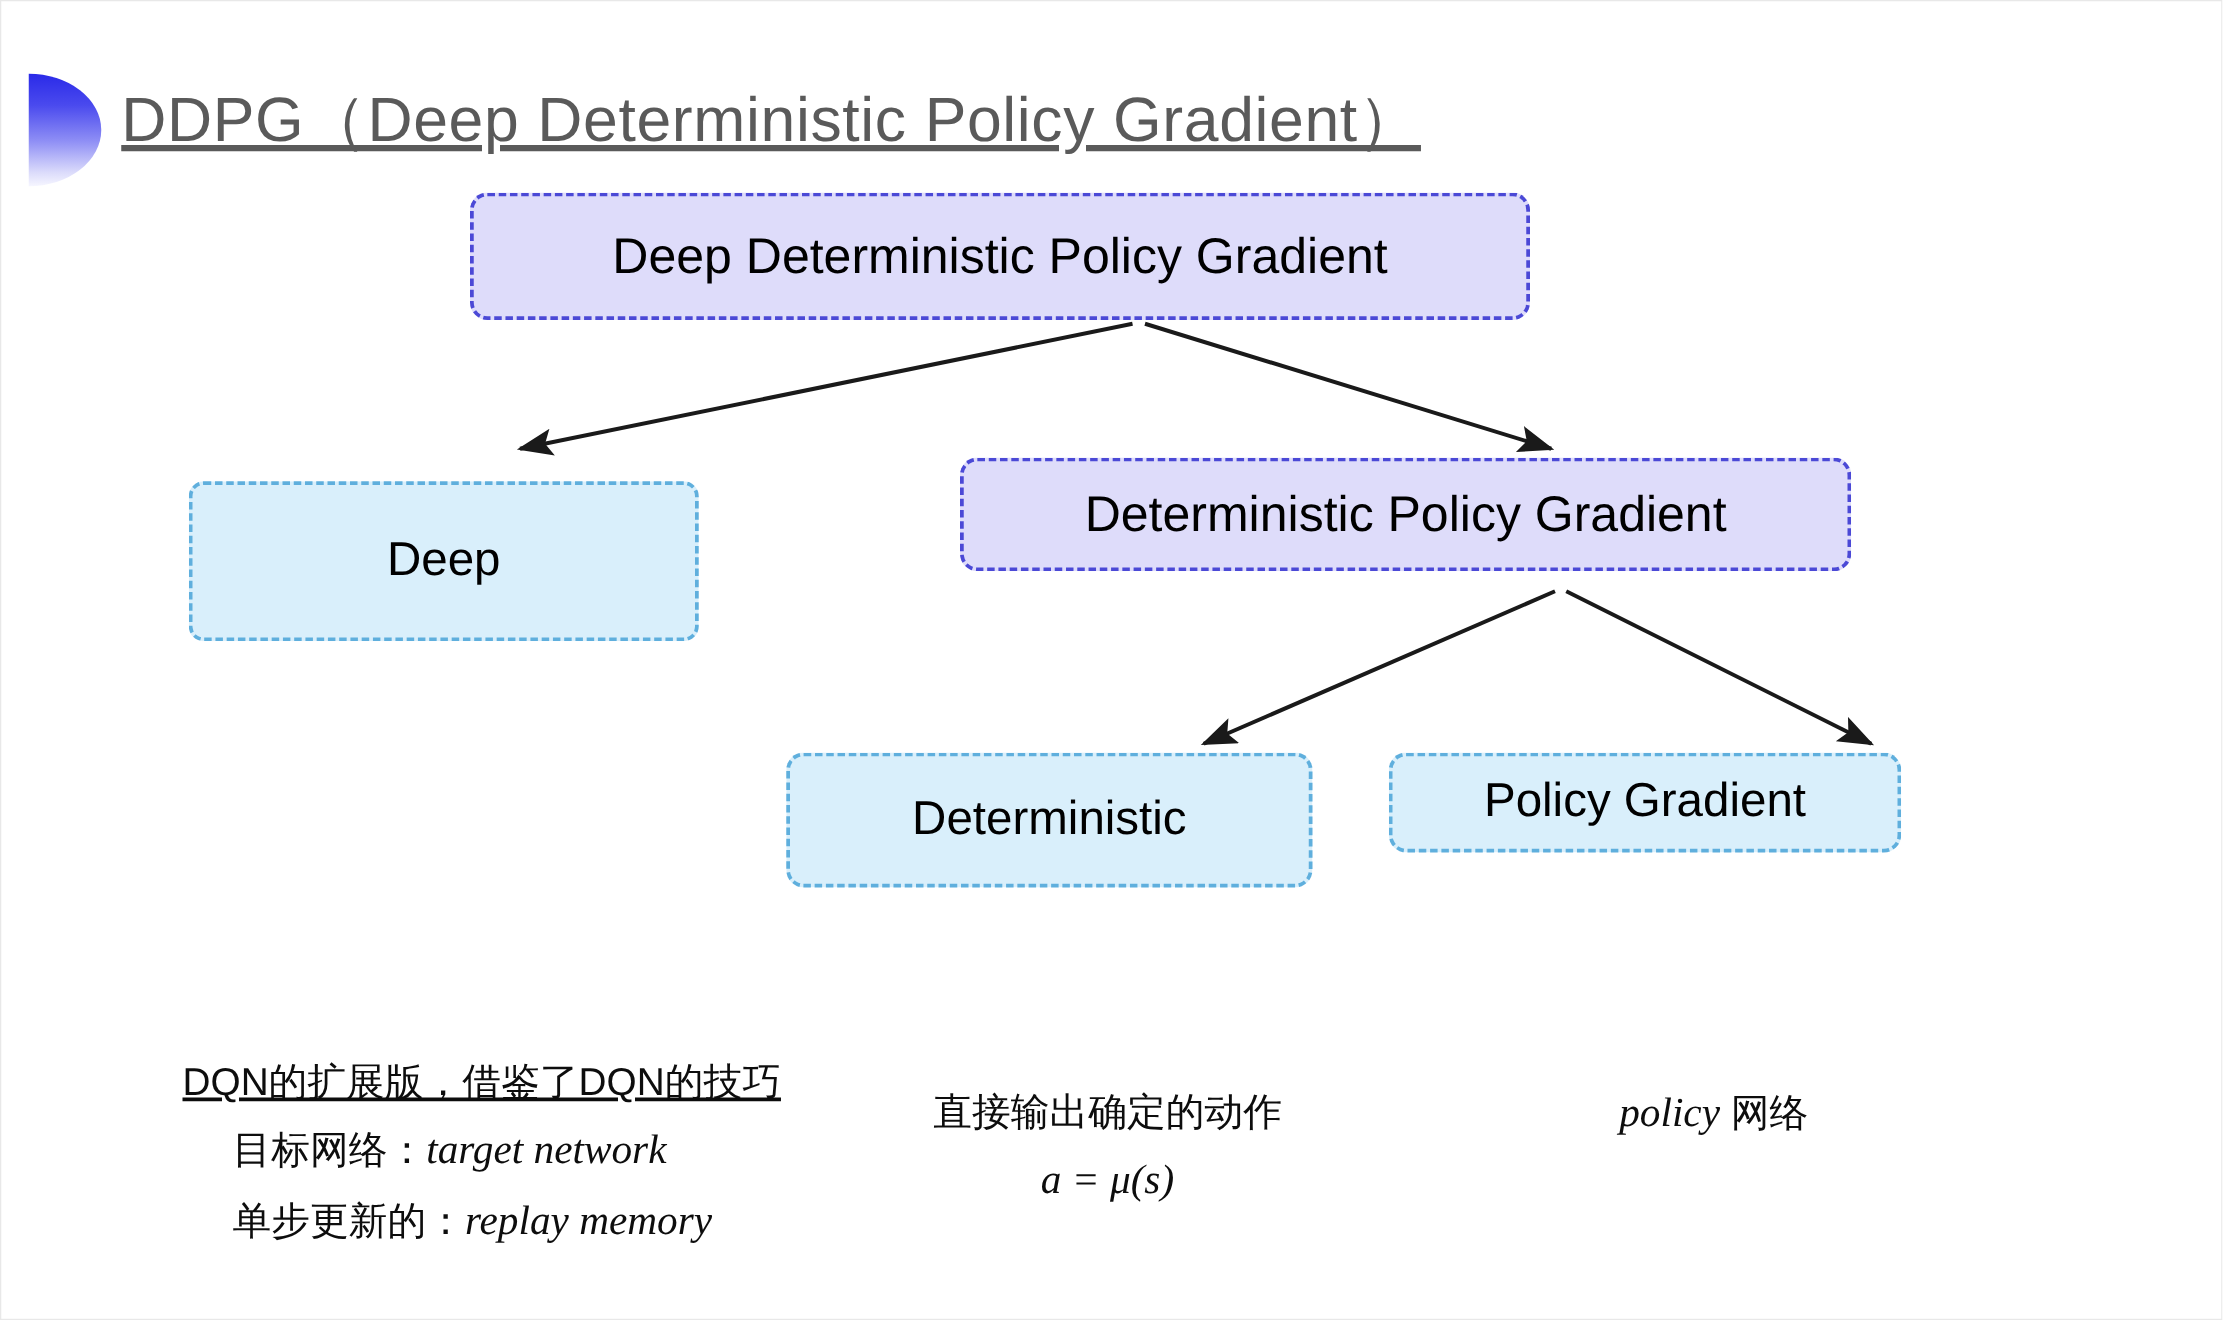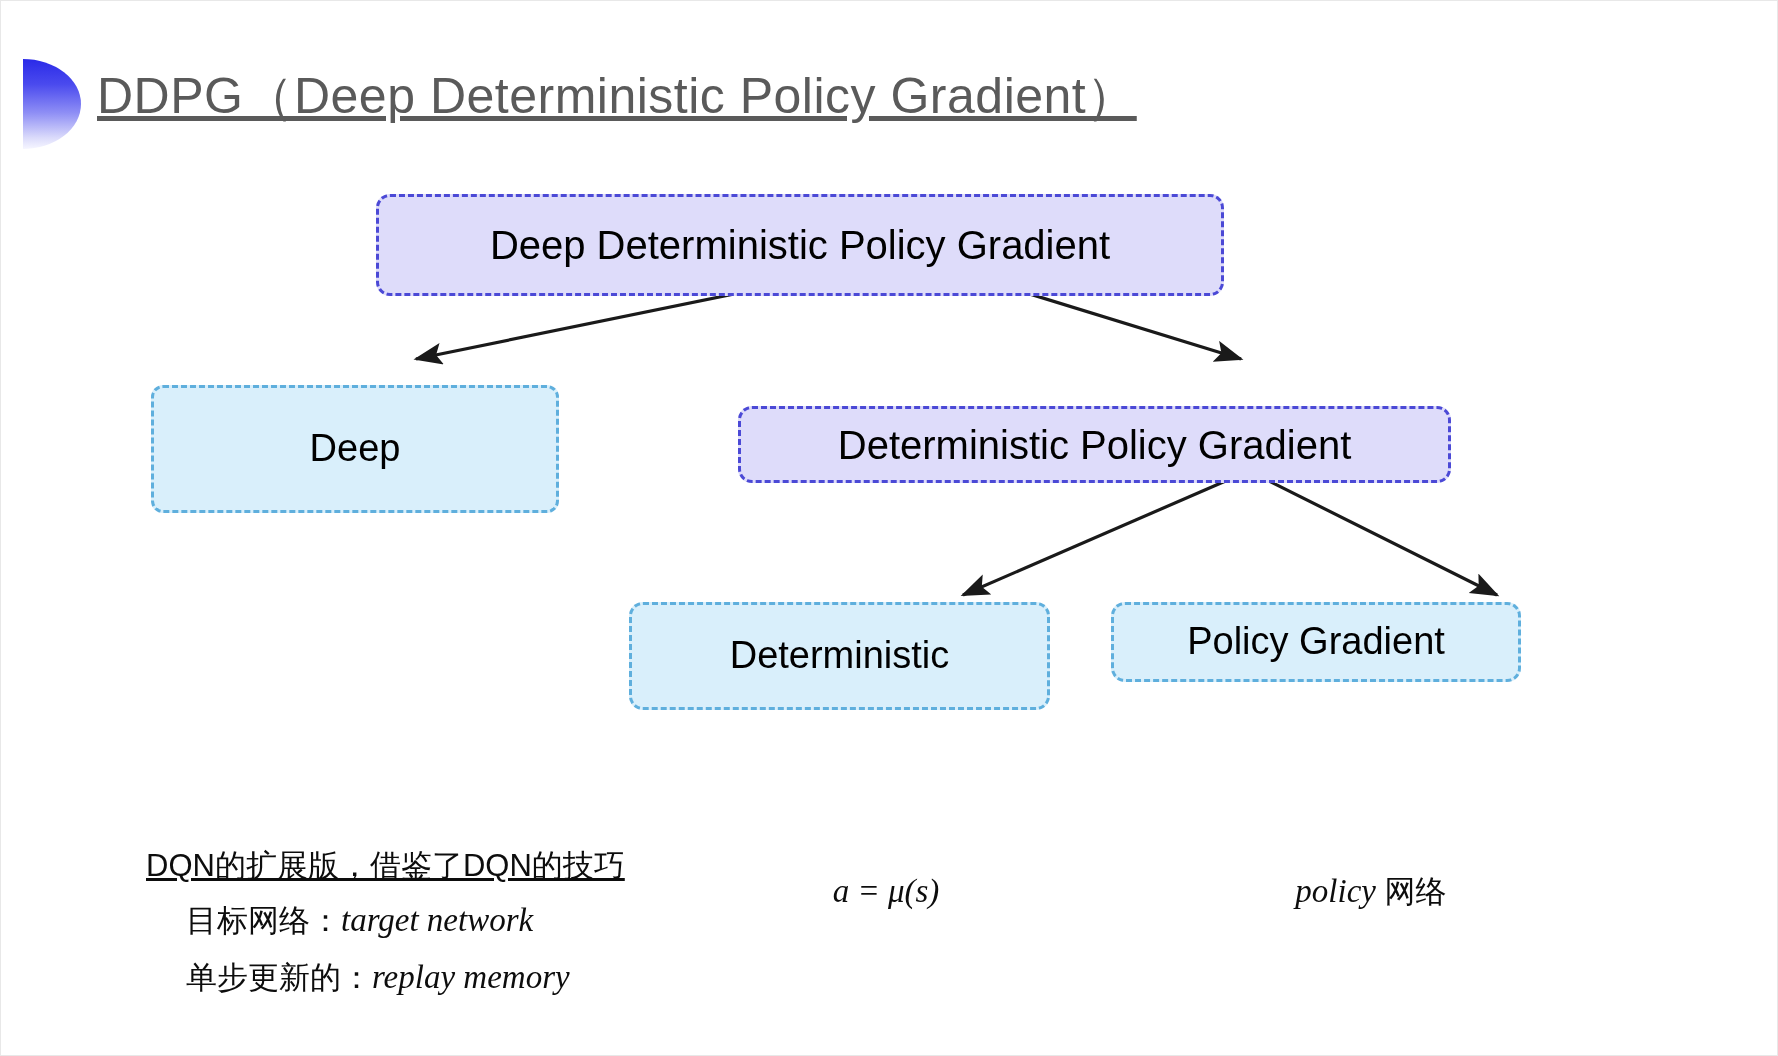--- a/index.html
+++ b/index.html
@@ -44,31 +44,30 @@
     align-items: center;
     justify-content: center;
     border-radius: 14px;
     color: #000000;
     text-align: center;
     line-height: 1.1;
   }
   .node-purple {
     background: #dedcfa;
     border: 3px dashed #4b49d6;
-    margin-top: 40px;
   }
   .node-blue {
     background: #d9effb;
     border: 3px dashed #5fafdd;
   }
   .node-label { font-size: 38px; font-weight: 400; }
 
   #node-root   { left: 375px; top: 153px;  width: 848px; height: 102px; }
   #node-deep   { left: 150px; top: 384px;  width: 408px; height: 128px; border-radius: 12px; }
-  #node-dpg    { left: 737px; top: 365px;  width: 713px; height: 77px; }
+  #node-dpg    { left: 767px; top: 365px;  width: 713px; height: 91px; }
   #node-det    { left: 628px; top: 601px;  width: 421px; height: 108px; }
   #node-pg     { left: 1110px; top: 601px; width: 410px; height: 80px; }
 
   #node-root .node-label { font-size: 40px; }
   #node-dpg  .node-label { font-size: 40px; }
 
   
   #arrows {
     position: absolute;
     left: 0; top: 0;
@@ -143,20 +142,21 @@
     <span class="node-label">Policy Gradient</span>
   </div>
 
   <div id="annot-deep" class="annot">
     <div class="l1">DQN的扩展版，借鉴了DQN的技巧</div>
     <div class="l2"><span>目标网络：</span><span class="mono-it">target network</span></div>
     <div class="l3"><span>单步更新的：</span><span class="mono-it">replay memory</span></div>
   </div>
 
   <div id="annot-det" class="annot annot-center">
+    <div>直接输出确定的动作</div>
     <div class="mono-it">a = μ(s)</div>
   </div>
 
   <div id="annot-pg" class="annot annot-center">
     <div><span class="mono-it">policy</span><span> 网络</span></div>
   </div>
 
 </div>
 
 </body></html>

